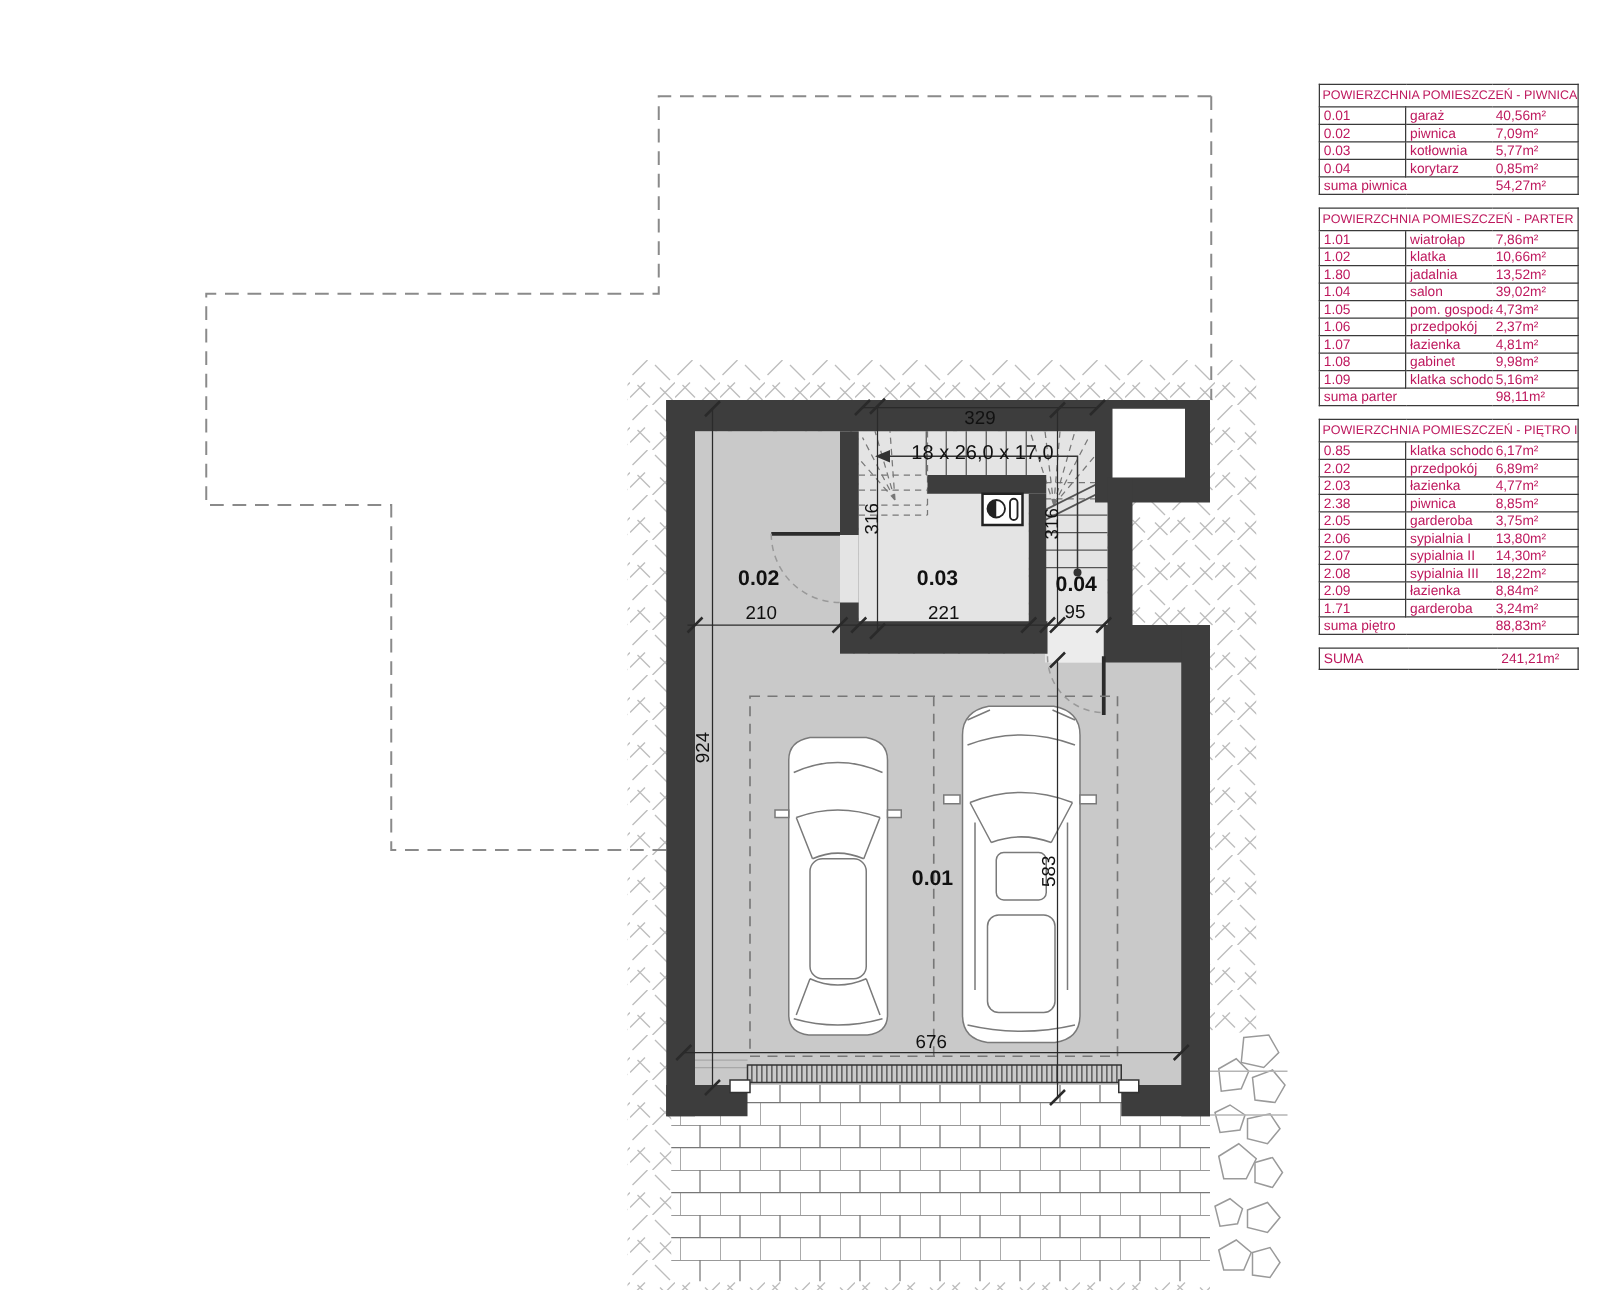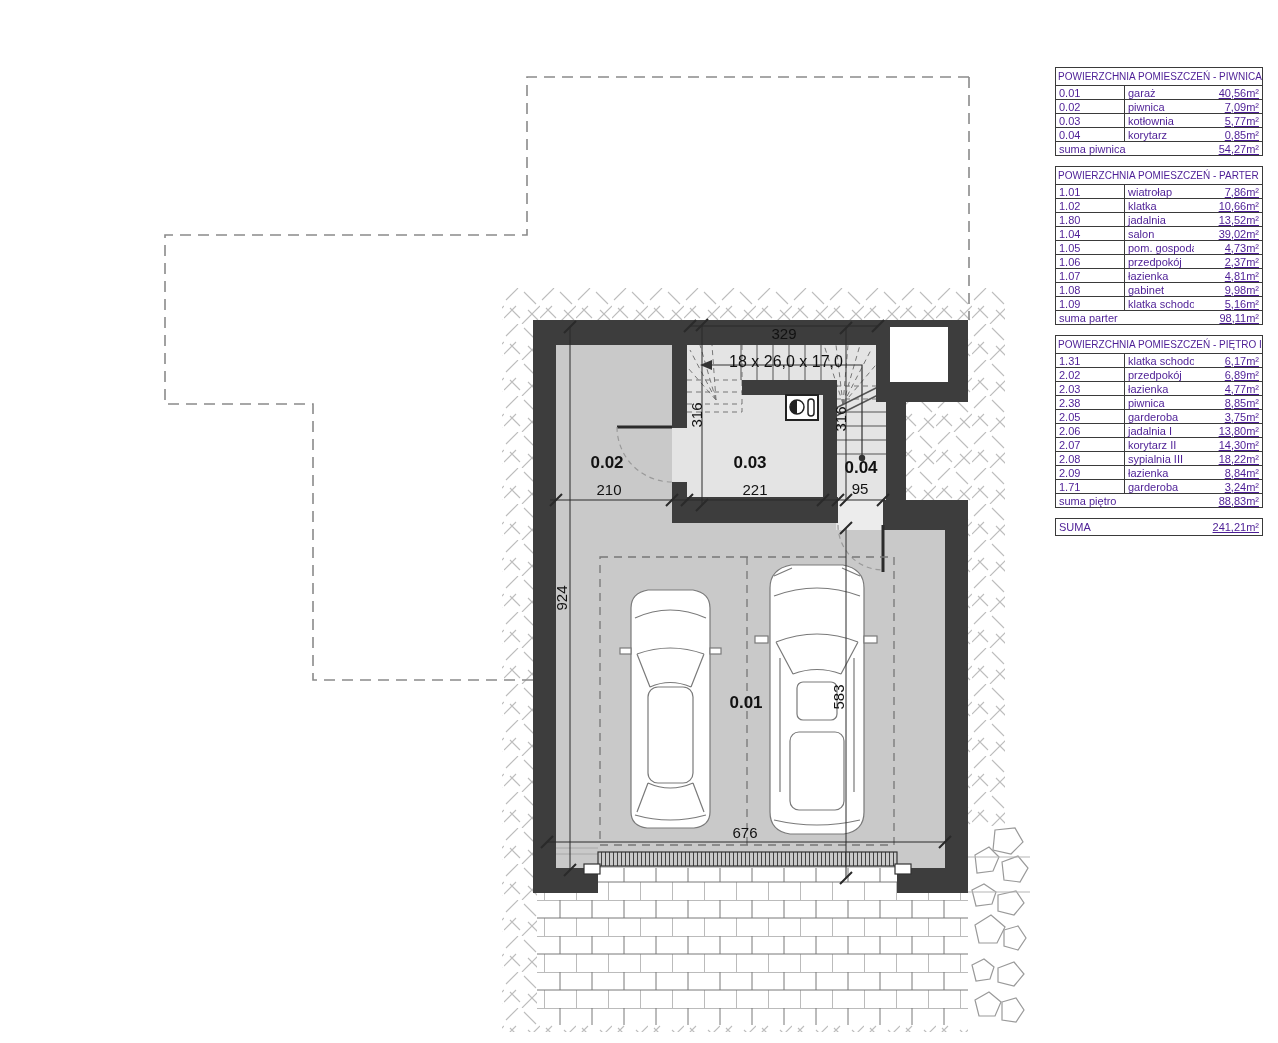--- a/index.html
+++ b/index.html
@@ -4,27 +4,27 @@
 <style>
   html,body{margin:0;padding:0;background:#fff;}
   .canvas{position:relative;width:1278px;height:1043px;background:#ffffff;
           font-family:"Liberation Sans", sans-serif;overflow:hidden;}
   svg{position:absolute;left:0;top:0;}
   svg text{fill:#111;}
   .dimtext{font-size:15px;}
   .stairspec{font-size:16px;}
   .roomlabel{font-size:17px;font-weight:bold;}
   .tables{position:absolute;left:1055px;top:67px;width:208px;}
-  .tables table{border-collapse:collapse;width:100%;margin:0 0 10px 0;table-layout:fixed;color:#4c1d95;}
+  .tables table{border-collapse:collapse;width:100%;margin:0 0 10px 0;table-layout:fixed;color:#be185d;}
   .tables td{border:1px solid #3a3a3a;font-size:11px;height:13px;line-height:12px;
              padding:0 3px;overflow:hidden;white-space:nowrap;}
   .tables td.hdr{font-size:10px;height:15px;padding:1px 2px;}
   .tables td.num{width:44px;}
   .tables td.nam{border-right:none;}
-  .tables td.val{border-left:none;text-align:right;width:58px;text-decoration:underline;}
+  .tables td.val{border-left:none;text-align:left;width:58px;}
   .tables td.sum{border-right:none;}
   .tables table.total td{height:16px;}
 </style>
 </head>
 <body>
 
 <div class="canvas">
 
   <svg width="1050" height="1043" viewBox="0 0 1050 1043">
     <defs>
@@ -288,21 +288,21 @@
               <td class="val">98,11m²</td>
             </tr>
           </tbody>
         </table>
         <table>
           <tbody>
             <tr>
               <td colspan="3" class="hdr">POWIERZCHNIA POMIESZCZEŃ - PIĘTRO I</td>
             </tr>
             <tr>
-              <td class="num">1.31</td>
+              <td class="num">0.85</td>
               <td class="nam">klatka schodowa</td>
               <td class="val">6,17m²</td>
             </tr>
             <tr>
               <td class="num">2.02</td>
               <td class="nam">przedpokój</td>
               <td class="val">6,89m²</td>
             </tr>
             <tr>
               <td class="num">2.03</td>
@@ -314,26 +314,26 @@
               <td class="nam">piwnica</td>
               <td class="val">8,85m²</td>
             </tr>
             <tr>
               <td class="num">2.05</td>
               <td class="nam">garderoba</td>
               <td class="val">3,75m²</td>
             </tr>
             <tr>
               <td class="num">2.06</td>
-              <td class="nam">jadalnia I</td>
+              <td class="nam">sypialnia I</td>
               <td class="val">13,80m²</td>
             </tr>
             <tr>
               <td class="num">2.07</td>
-              <td class="nam">korytarz II</td>
+              <td class="nam">sypialnia II</td>
               <td class="val">14,30m²</td>
             </tr>
             <tr>
               <td class="num">2.08</td>
               <td class="nam">sypialnia III</td>
               <td class="val">18,22m²</td>
             </tr>
             <tr>
               <td class="num">2.09</td>
               <td class="nam">łazienka</td>

